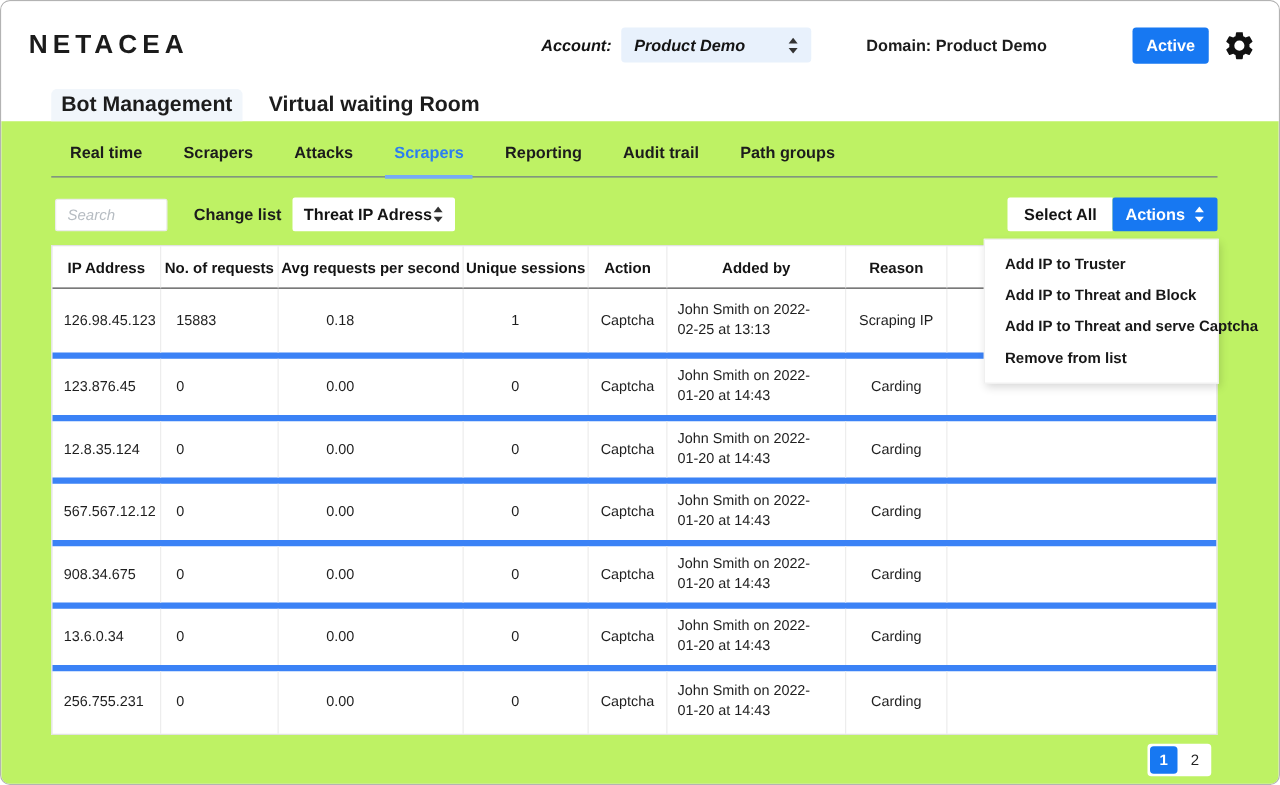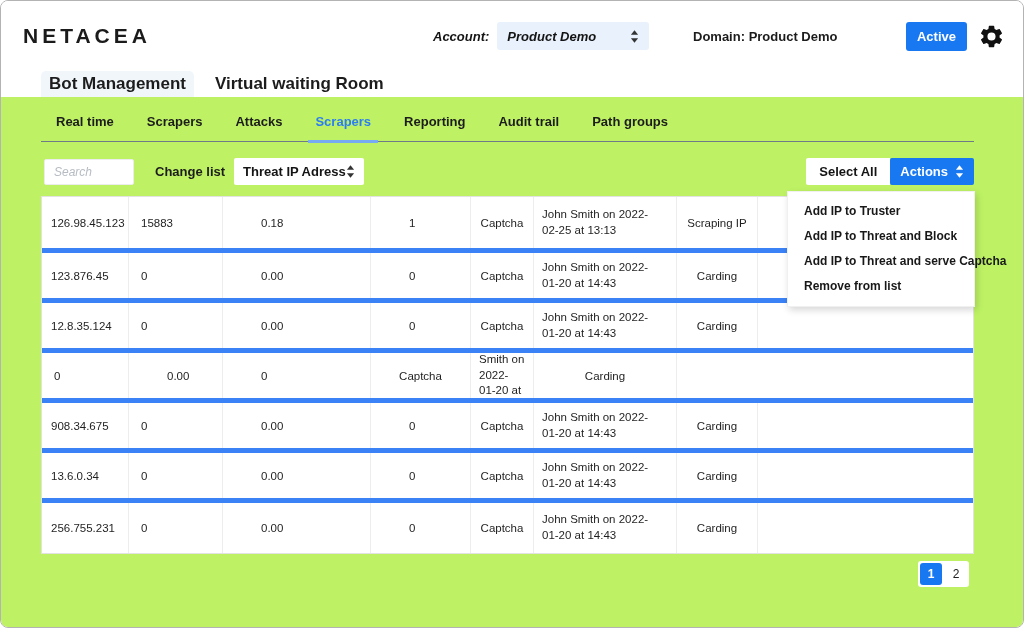--- a/index.html
+++ b/index.html
@@ -158,20 +158,30 @@
       <button class="actions-btn">
         <span>Actions</span>
         <svg class="updown" width="9" height="13" viewBox="0 0 10 14" fill="#fff">
           <path d="M5 0 L9 5 H1 Z"></path>
             <path d="M5 14 L1 9 H9 Z"></path>
         </svg>
       </button>
     </div>
 
     <div class="table">
+      <div class="trow thead">
+        <div class="cell">IP Address</div>
+        <div class="cell">No. of requests</div>
+        <div class="cell">Avg requests per second</div>
+        <div class="cell">Unique sessions</div>
+        <div class="cell">Action</div>
+        <div class="cell">Added by</div>
+        <div class="cell">Reason</div>
+        <div class="cell"></div>
+      </div>
 
       <div class="trow tall">
         <div class="cell c-ip">126.98.45.123</div>
         <div class="cell c-req">15883</div>
         <div class="cell c-avg">0.18</div>
         <div class="cell c-ses">1</div>
         <div class="cell c-act">Captcha</div>
         <div class="cell c-add">
           <div class="addedby">
             <span>John Smith on 2022-</span>
@@ -208,20 +218,21 @@
           <div class="addedby">
             <span>John Smith on  2022-</span>
             <span>01-20 at 14:43</span>
           </div>
         </div>
         <div class="cell c-rsn">Carding</div>
         <div class="cell"></div>
       </div>
 
       <div class="trow">
+        <div class="cell c-ip">567.567.12.12</div>
         <div class="cell c-req">0</div>
         <div class="cell c-avg">0.00</div>
         <div class="cell c-ses">0</div>
         <div class="cell c-act">Captcha</div>
         <div class="cell c-add">
           <div class="addedby">
             <span>John Smith on  2022-</span>
             <span>01-20 at 14:43</span>
           </div>
         </div>

